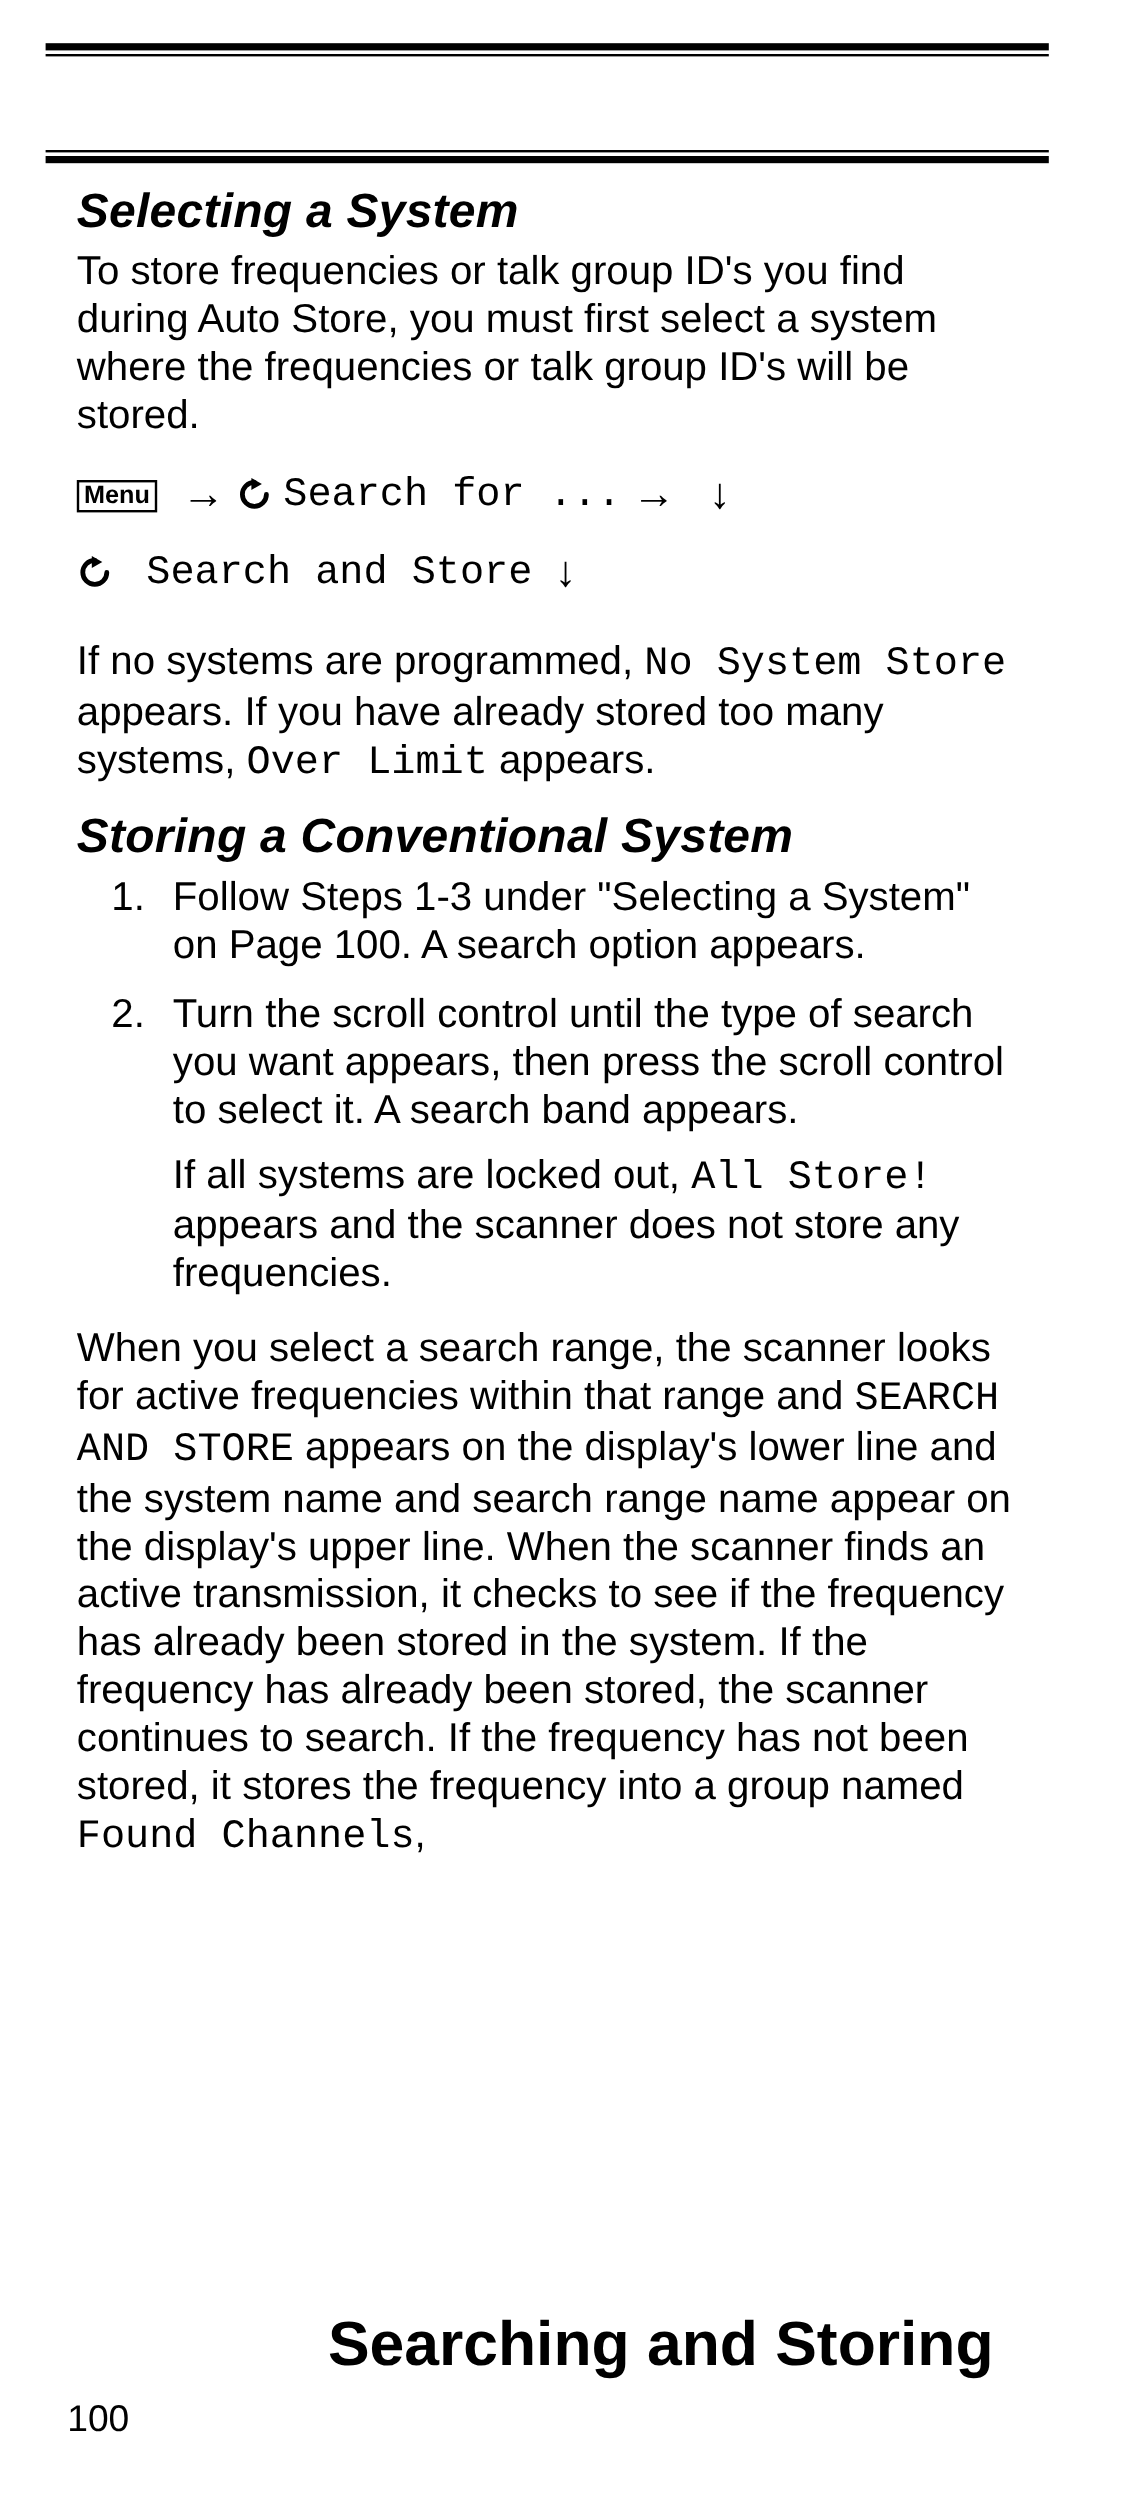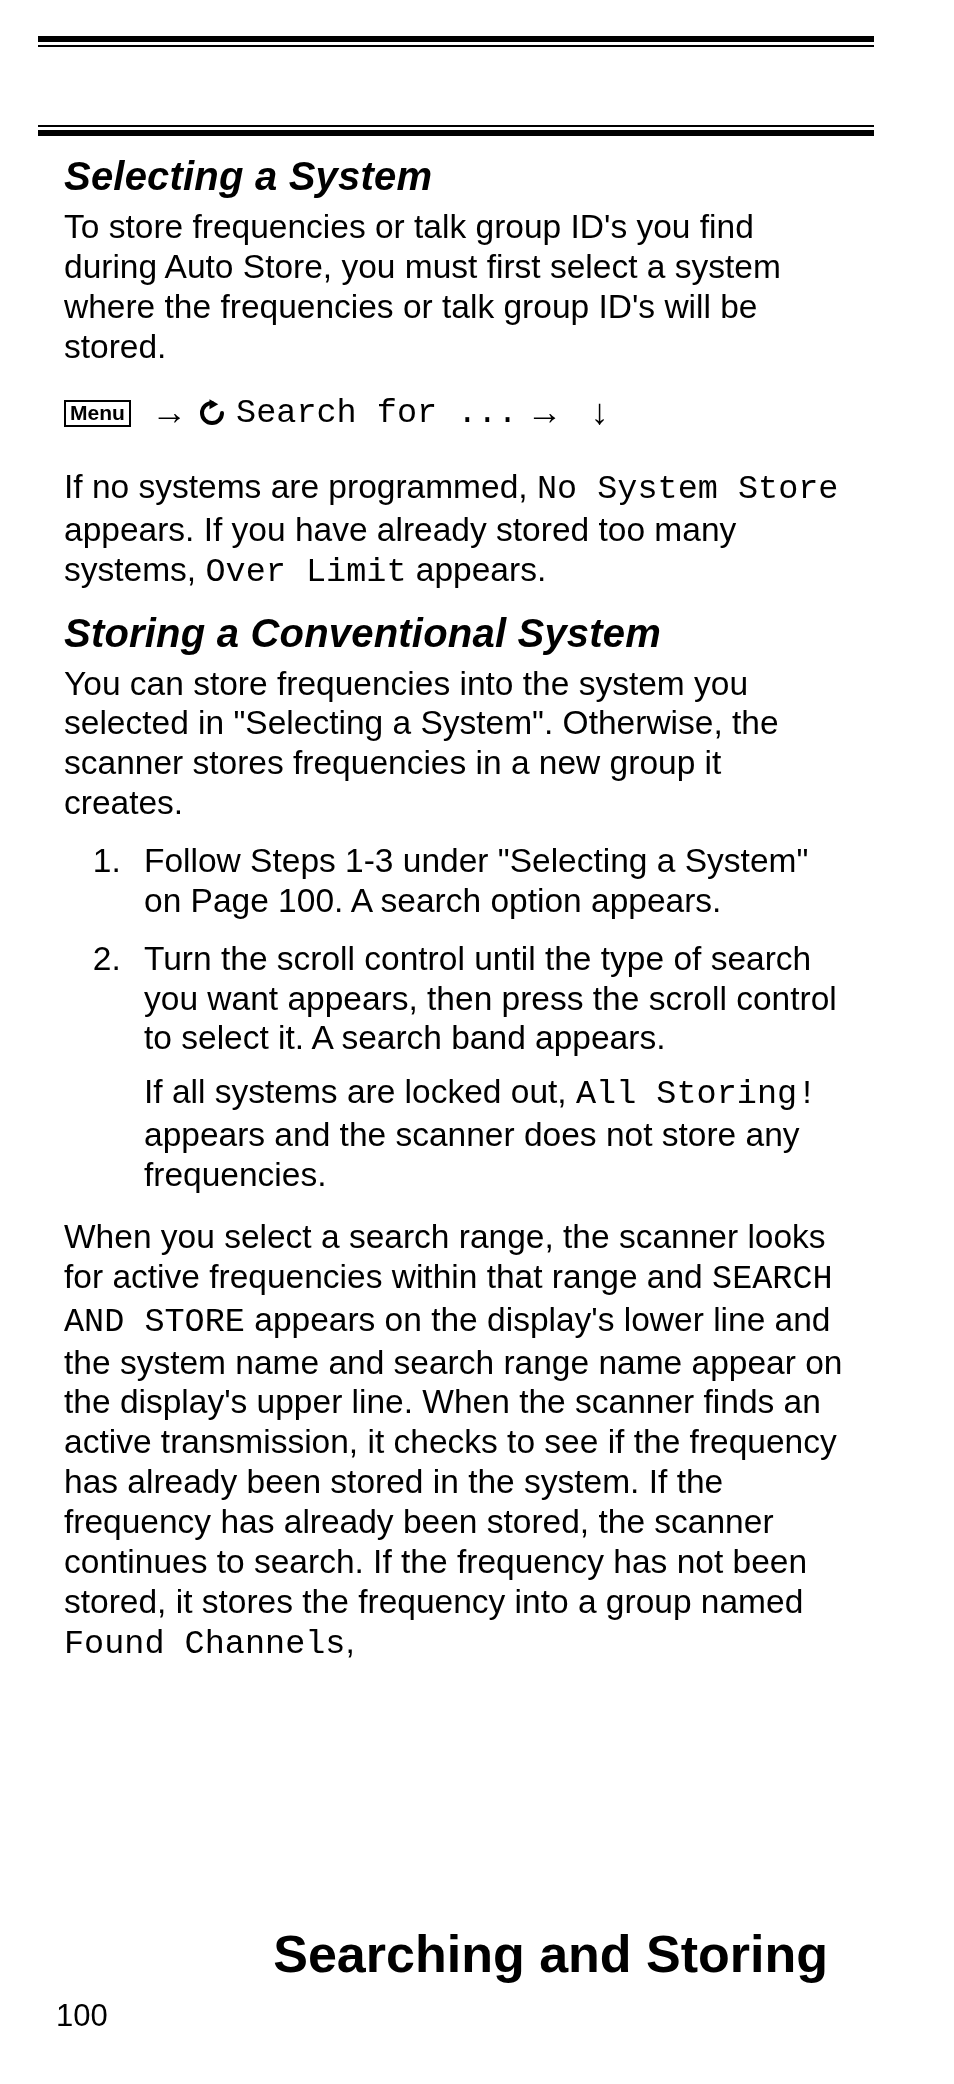--- a/index.html
+++ b/index.html
@@ -167,39 +167,48 @@
         <span class="loop-icon">
           <svg viewBox="0 0 24 24">
               <path d="M12 4 a8 8 0 1 0 8 8" fill="none" stroke="#000" stroke-width="3.2" stroke-linecap="round"></path>
               <polygon points="10,1 17,5 10,9" fill="#000"></polygon>
             </svg>
         </span>
         <span class="mono">Search for ...</span>
         <span class="arrow-right">→</span>&nbsp;&nbsp;
         <span class="arrow-down">↓</span>
       </div>
+      <div class="nav-line2">
+        <span class="loop-icon">
+          <svg viewBox="0 0 24 24">
+              <path d="M12 4 a8 8 0 1 0 8 8" fill="none" stroke="#000" stroke-width="3.2" stroke-linecap="round"></path>
+              <polygon points="10,1 17,5 10,9" fill="#000"></polygon>
+            </svg>
+        </span>&nbsp;&nbsp;
+        <span class="mono">Search and Store</span>&nbsp;
+        <span class="arrow-down">↓</span>
+      </div>
     </div>
 
 
     <p class="body">
       <span>If no systems are programmed, </span><span class="mono">No System Store</span><span> appears. If you have already stored too many systems, </span><span class="mono">Over Limit</span><span> appears.</span>
     </p>
 
     <h2 class="section">Storing a Conventional System</h2>
 
-    <p class="body">You can store frequencies into the system you selected in "Selecting a System". Otherwise, the scanner stores frequencies in a new group it creates.</p>
 
     <ol class="steps">
       <li>
         <span>Follow Steps 1-3 under "Selecting a System" on Page 100. A search option appears.</span>
       </li>
       <li>
         <span>Turn the scroll control until the type of search you want appears, then press the scroll control to select it. A search band appears.</span>
         <span class="sub">
-          <span>If all systems are locked out, </span><span class="mono">All Storing!</span><span> appears and the scanner does not store any frequencies.</span>
+          <span>If all systems are locked out, </span><span class="mono">All Store!</span><span> appears and the scanner does not store any frequencies.</span>
         </span>
       </li>
     </ol>
 
     <p class="body">
       <span>When you select a search range, the scanner looks for active frequencies within that range and </span><span class="mono">SEARCH AND STORE</span><span> appears on the display's lower line and the system name and search range name appear on the display's upper line. When the scanner finds an active transmission, it checks to see if the frequency has already been stored in the system. If the frequency has already been stored, the scanner continues to search. If the frequency has not been stored, it stores the frequency into a group named </span><span class="mono">Found Channels</span><span>,</span>
     </p>
 
   </div>
 

